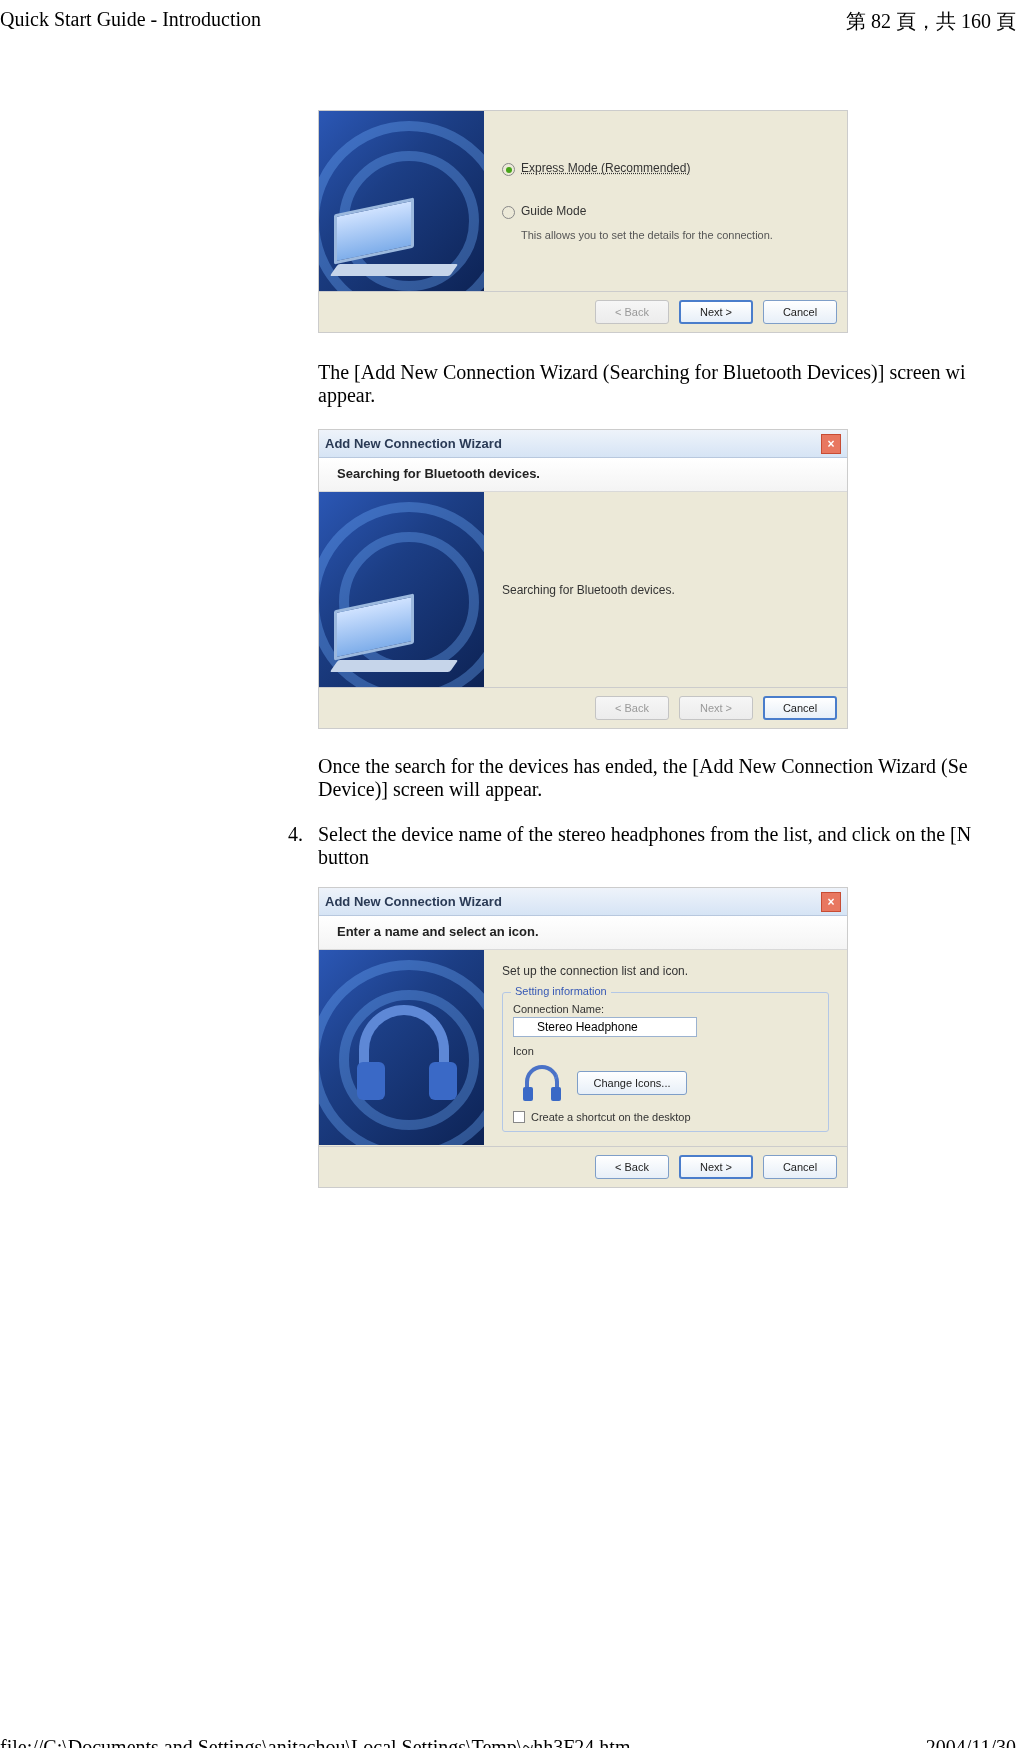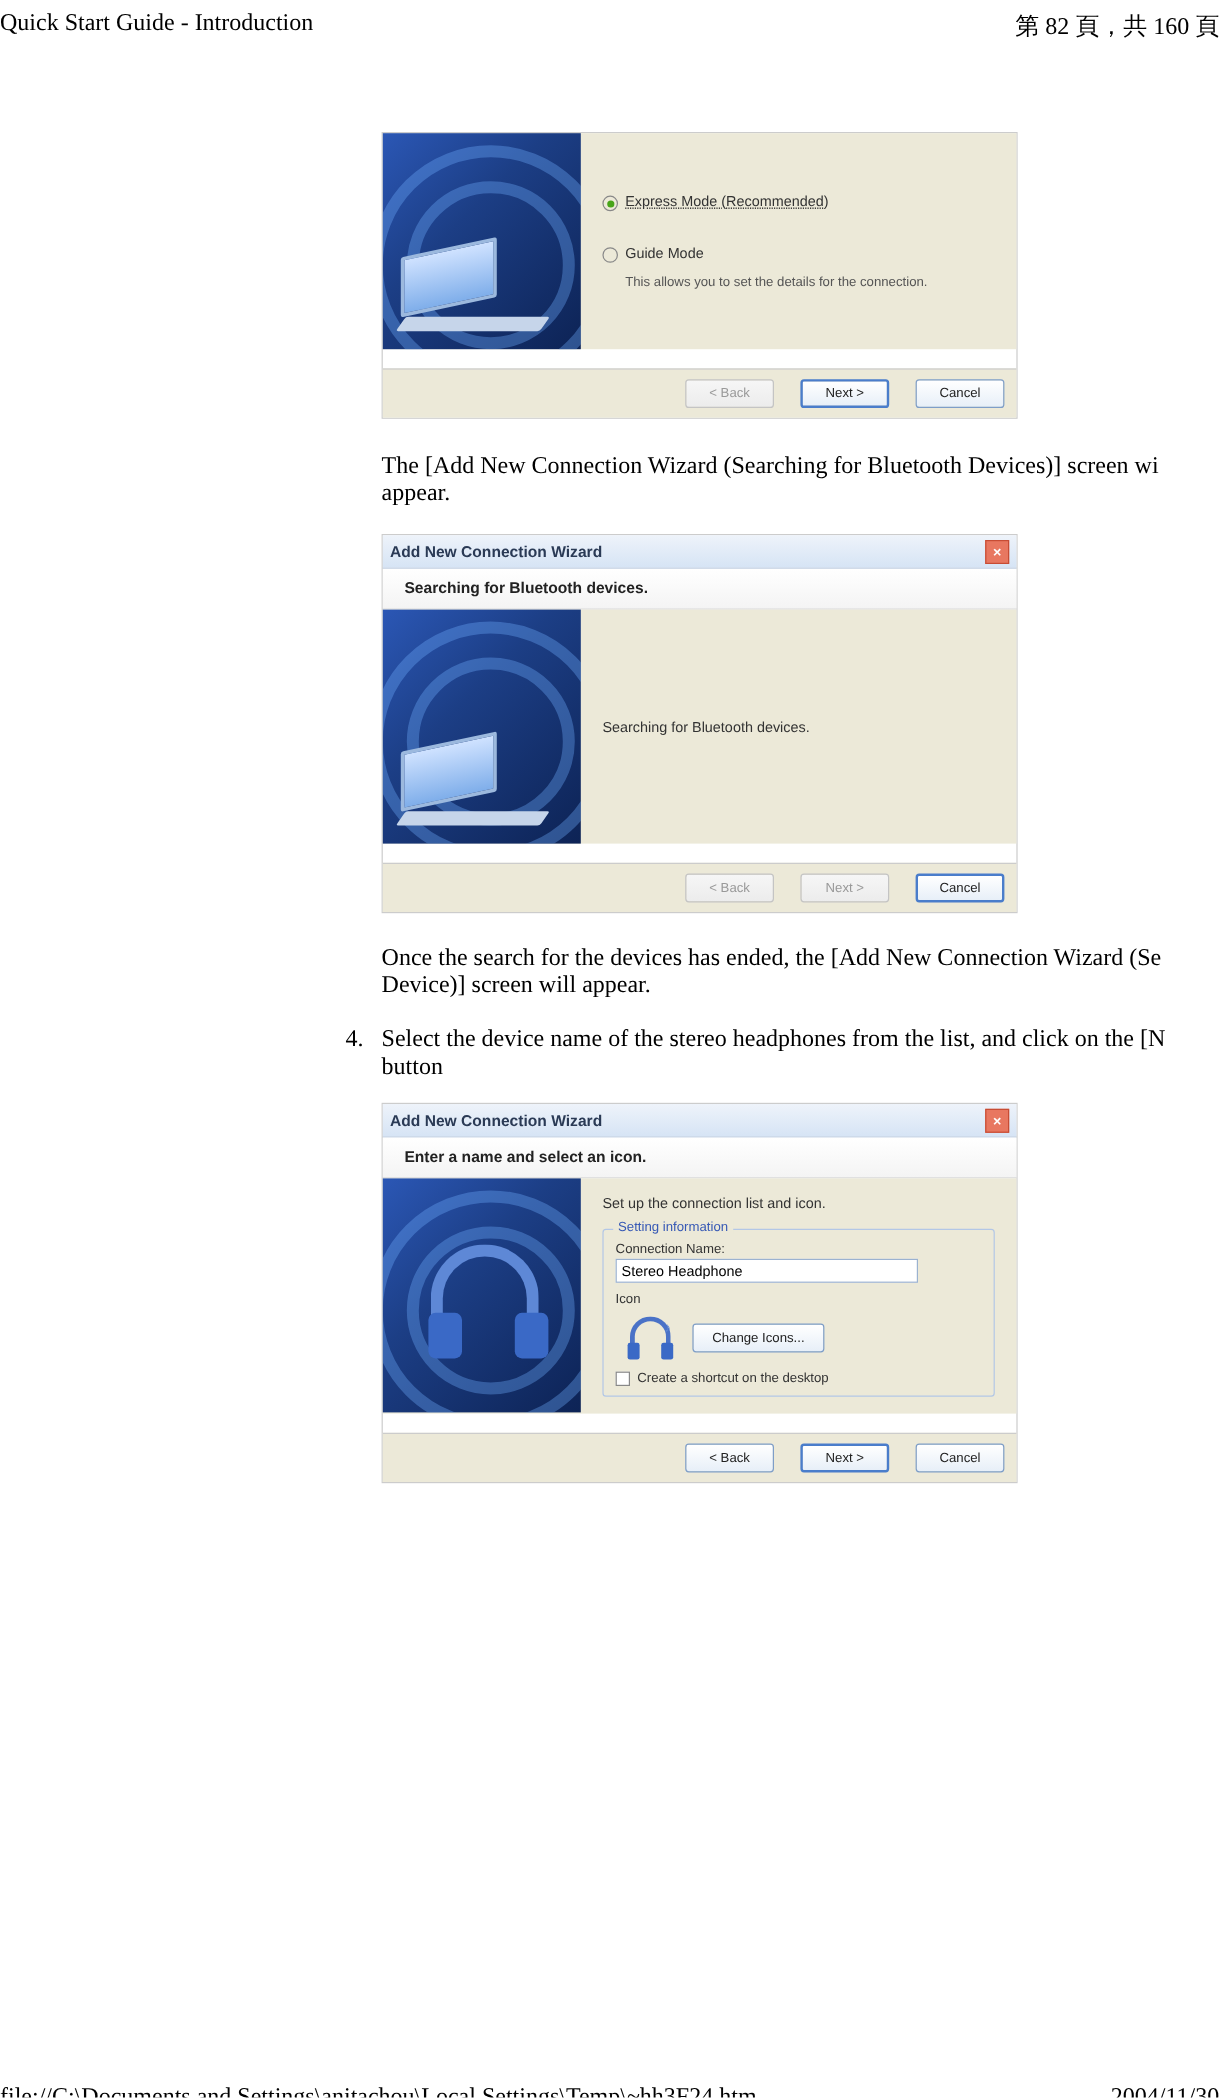--- a/index.html
+++ b/index.html
@@ -96,36 +96,36 @@
     flex-direction: column;
     justify-content: center;
   }
   .radio-row { display:flex; align-items:flex-start; margin-bottom:10px; }
   .radio { width:13px;height:13px;border:1px solid #888;border-radius:50%;margin-right:6px;margin-top:2px;display:inline-flex;align-items:center;justify-content:center; }
   .radio.sel::after{content:'';width:6px;height:6px;border-radius:50%;background:#47a419;}
   .radio-sub { font-size:11px; color:#555; margin-left:19px; }
 
   .button-row {
     background:#ece9d8; border-top:1px solid #ccc;
-    padding:8px 10px; display:flex; justify-content:flex-end; gap:22px;margin-top:16px;
+    padding:8px 10px; display:flex; justify-content:flex-end; gap:10px;
   }
   .xpbtn {
     min-width:74px; height:24px; font-size:11px;
     border:1px solid #7e9ec8; border-radius:3px;
     background:linear-gradient(#fff,#e7eff8);
     display:inline-flex;align-items:center;justify-content:center;
     color:#222;
   }
   .xpbtn.disabled { color:#999; border-color:#c4c4c4; background:linear-gradient(#f6f6f6,#ececec); }
   .xpbtn.default { border:2px solid #4a7dcb; }
 
   .fieldset{ border:1px solid #b3c7e6; border-radius:3px; padding:10px 10px 8px; margin-top:8px; position:relative;}
   .legend{ position:absolute; top:-8px; left:8px; background:#ece9d8; padding:0 4px; font-size:11px; color:#3759b5;}
   .field-label{ font-size:11px; color:#333; margin-bottom:2px;}
-  .textfield{ width:252px; height:20px; border:1px solid #9bb2d0; background:#fff; font-size:12px; padding:2px 4px;}
+  .textfield{ width:184px; height:20px; border:1px solid #9bb2d0; background:#fff; font-size:12px; padding:2px 23px;}
   .icon-box{ display:flex; align-items:center; gap:14px; margin-top:8px; margin-left:10px;}
   .hp-icon{ width:40px; height:36px; position:relative; }
   .hp-icon .b{width:34px;height:34px;border:4px solid #4a72c7;border-bottom:none;border-radius:30px 30px 0 0;position:absolute;top:0;left:2px;}
   .hp-icon .c{width:10px;height:14px;background:#3a69c6;position:absolute;bottom:0;border-radius:2px;}
   .hp-icon .c.l{left:0;} .hp-icon .c.r{right:2px;}
   .note{ position:absolute; top:4px; right:4px; font-size:11px; color:#5e88d6;}
   .chk-row{display:flex;align-items:center;margin-top:10px;font-size:11px;}
   .chk{width:12px;height:12px;border:1px solid #888;margin-right:6px;background:#fff;}
 
   .intro-line{font-size:12px;color:#333;margin-bottom:6px;}

